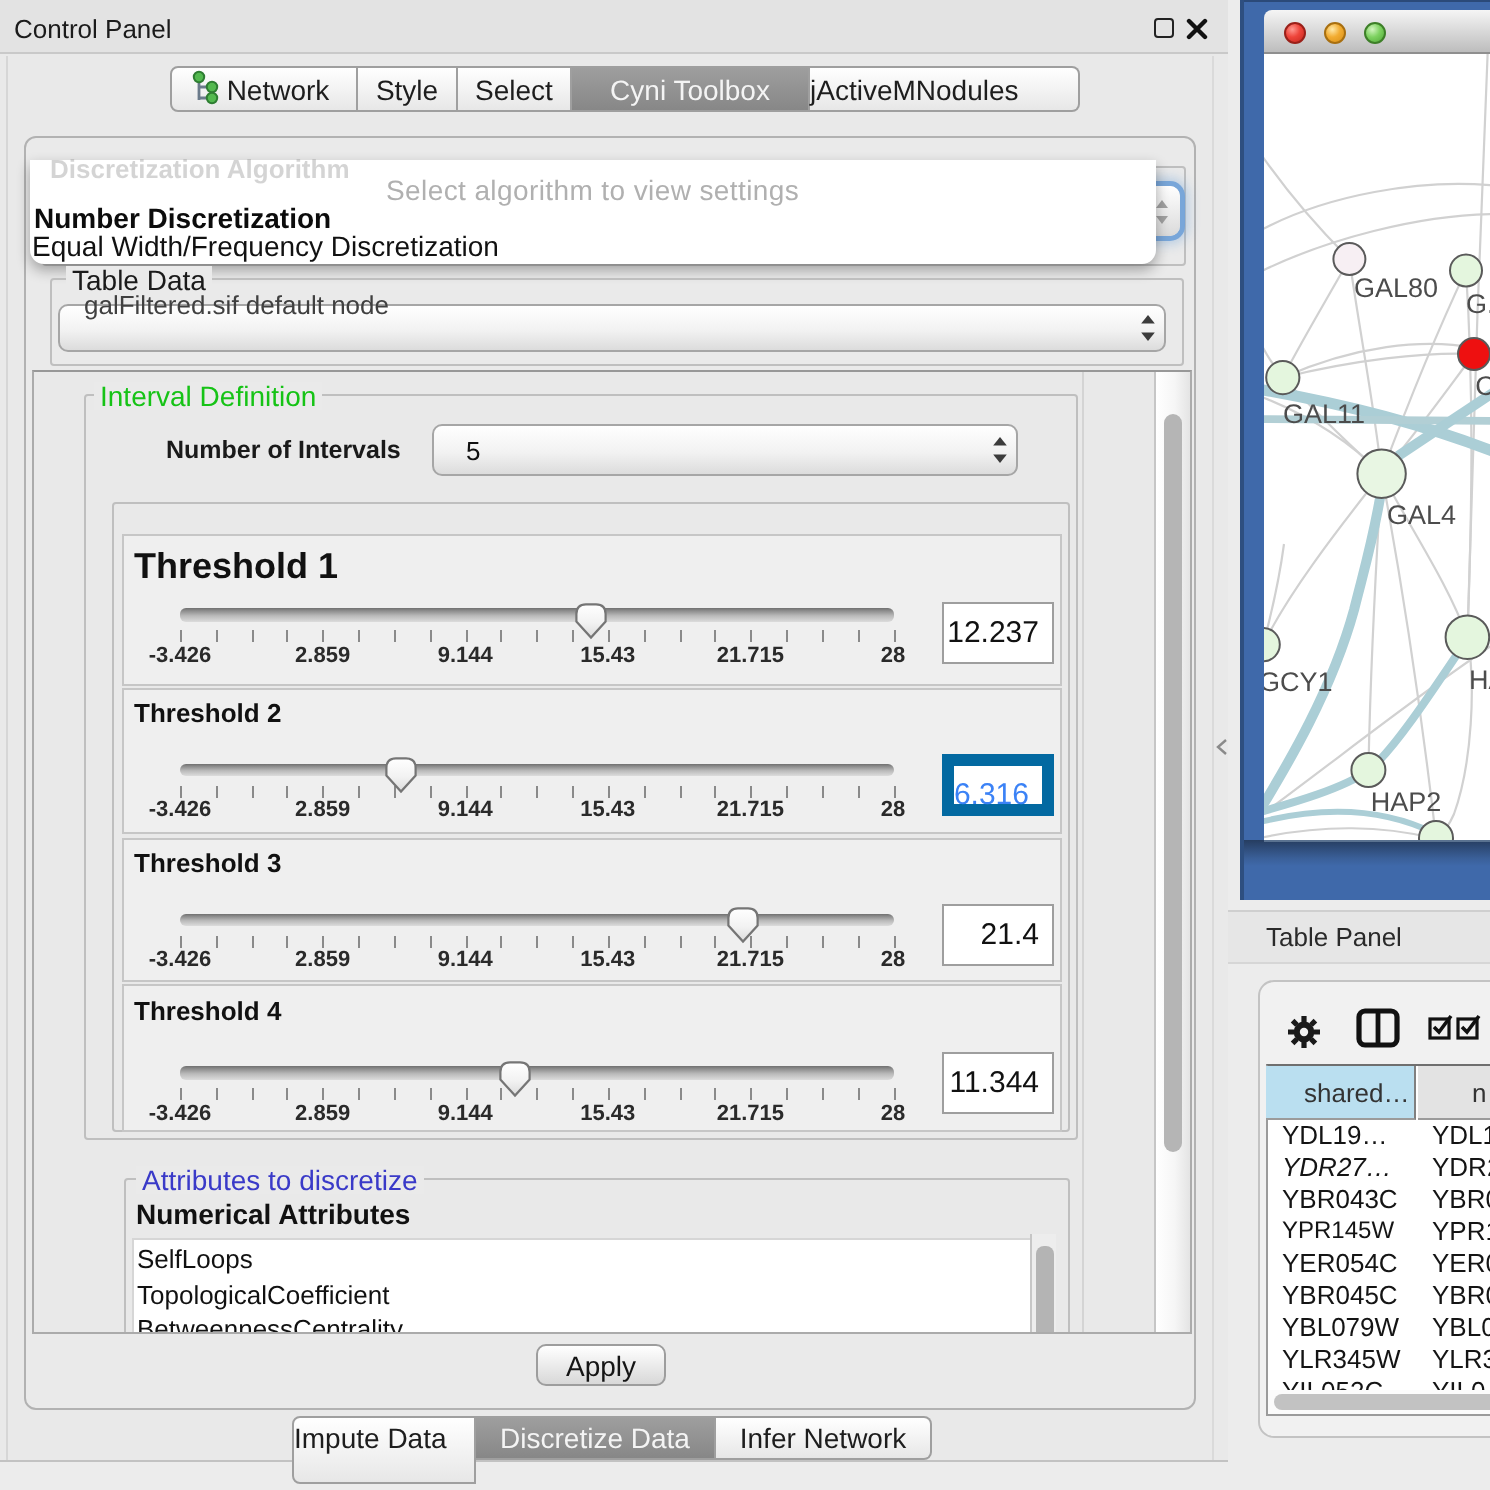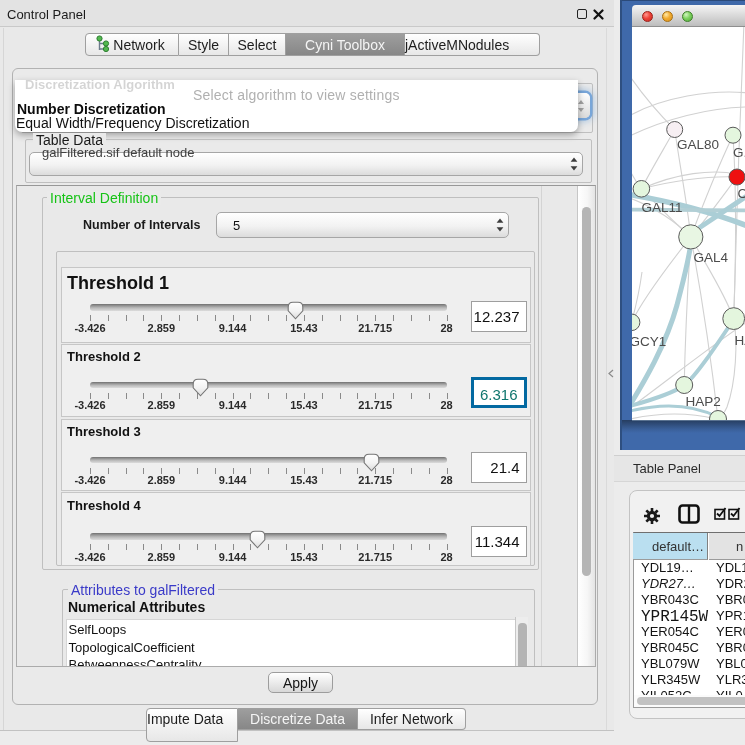--- a/index.html
+++ b/index.html
@@ -130,21 +130,21 @@
 <div style="left:429.5px;top:206.5px;width:1px;height:6px;background:#8a8a8a;"></div>
 <span class="t" style="left:48.0px;top:214.0px;width:50px;text-align:center;font-size:11px;font-weight:bold;color:#2a2a2a;">-3.426</span>
 <span class="t" style="left:119.30000000000001px;top:214.0px;width:50px;text-align:center;font-size:11px;font-weight:bold;color:#2a2a2a;">2.859</span>
 <span class="t" style="left:190.6px;top:214.0px;width:50px;text-align:center;font-size:11px;font-weight:bold;color:#2a2a2a;">9.144</span>
 <span class="t" style="left:261.9px;top:214.0px;width:50px;text-align:center;font-size:11px;font-weight:bold;color:#2a2a2a;">15.43</span>
 <span class="t" style="left:333.2px;top:214.0px;width:50px;text-align:center;font-size:11px;font-weight:bold;color:#2a2a2a;">21.715</span>
 <span class="t" style="left:404.5px;top:214.0px;width:50px;text-align:center;font-size:11px;font-weight:bold;color:#2a2a2a;">28</span>
 <svg style="position:absolute;left:175.01431935340167px;top:192.0px;" width="17" height="19" viewBox="0 0 17 19">
       <path d="M1.2,6 Q1.2,1.2 6,1.2 H11 Q15.8,1.2 15.8,6 V9.8 L8.5,17.8 L1.2,9.8 Z" fill="url(#gt)" stroke="#757575" stroke-width="1.1"></path>
     </svg>
-<div class="t" style="left:453.5px;top:191.0px;width:56px;height:31px;background:#fff;border:3px solid #0369a1;font-size:15px;color:#0f766e;text-align:right;line-height:29px;padding-right:6px;">6.316</div>
+<div class="t" style="left:453.5px;top:191.0px;width:56px;height:31px;background:#fff;border:6px solid #0369a1;font-size:15px;color:#3b82f6;text-align:right;line-height:29px;padding-right:6px;">6.316</div>
 <div style="left:43.5px;top:232.5px;width:470.5px;height:72.0px;border:1px solid #c6c6c6;background:#efefef;"></div>
 <span class="t" style="left:50px;top:239.0px;font-size:13px;font-weight:bold;color:#111;">Threshold 3</span>
 <div style="left:73.0px;top:270.5px;width:356.5px;height:6.5px;border-radius:3px;background:linear-gradient(#707070,#8f8f8f 22%,#b9b9b9 55%,#dcdcdc 100%);"></div>
 <div style="left:73.0px;top:281.5px;width:1px;height:6px;background:#8a8a8a;"></div>
 <div style="left:90.825px;top:281.5px;width:1px;height:6px;background:#8a8a8a;"></div>
 <div style="left:108.65px;top:281.5px;width:1px;height:6px;background:#8a8a8a;"></div>
 <div style="left:126.475px;top:281.5px;width:1px;height:6px;background:#8a8a8a;"></div>
 <div style="left:144.3px;top:281.5px;width:1px;height:6px;background:#8a8a8a;"></div>
 <div style="left:162.125px;top:281.5px;width:1px;height:6px;background:#8a8a8a;"></div>
 <div style="left:179.95px;top:281.5px;width:1px;height:6px;background:#8a8a8a;"></div>
@@ -200,21 +200,21 @@
 <span class="t" style="left:119.30000000000001px;top:365.5px;width:50px;text-align:center;font-size:11px;font-weight:bold;color:#2a2a2a;">2.859</span>
 <span class="t" style="left:190.6px;top:365.5px;width:50px;text-align:center;font-size:11px;font-weight:bold;color:#2a2a2a;">9.144</span>
 <span class="t" style="left:261.9px;top:365.5px;width:50px;text-align:center;font-size:11px;font-weight:bold;color:#2a2a2a;">15.43</span>
 <span class="t" style="left:333.2px;top:365.5px;width:50px;text-align:center;font-size:11px;font-weight:bold;color:#2a2a2a;">21.715</span>
 <span class="t" style="left:404.5px;top:365.5px;width:50px;text-align:center;font-size:11px;font-weight:bold;color:#2a2a2a;">28</span>
 <svg style="position:absolute;left:232.052504295806px;top:343.5px;" width="17" height="19" viewBox="0 0 17 19">
       <path d="M1.2,6 Q1.2,1.2 6,1.2 H11 Q15.8,1.2 15.8,6 V9.8 L8.5,17.8 L1.2,9.8 Z" fill="url(#gt)" stroke="#757575" stroke-width="1.1"></path>
     </svg>
 <div class="t" style="left:453.5px;top:339.5px;width:56px;height:31px;background:#fff;border:1px solid #9e9e9e;font-size:15px;color:#111;text-align:right;line-height:29px;padding-right:6px;">11.344</div>
 <div style="left:45px;top:403px;width:473px;height:110px;border:1px solid #bfbfbf;border-radius:2px;"></div>
-<span class="t" style="left:51px;top:397px;font-size:14px;color:#3a3ac8;background:#eaeaea;padding:0 3px;">Attributes to galFiltered</span>
+<span class="t" style="left:51px;top:397px;font-size:14px;color:#3a3ac8;background:#eaeaea;padding:0 3px;">Attributes to discretize</span>
 <span class="t" style="left:51px;top:414px;font-size:14px;font-weight:bold;color:#111;">Numerical Attributes</span>
 <div style="left:49px;top:433px;width:449px;height:80px;background:#fff;border:1px solid #d6d6d6;border-right:none;"></div>
 <span class="t" style="left:51.5px;top:437.0px;font-size:13px;color:#111;">SelfLoops</span>
 <span class="t" style="left:51.5px;top:454.5px;font-size:13px;color:#111;">TopologicalCoefficient</span>
 <span class="t" style="left:51.5px;top:472.0px;font-size:13px;color:#111;">BetweennessCentrality</span>
 <div style="left:498px;top:431px;width:13px;height:80px;background:#ededed;border-left:1px solid #c6c6c6;"></div>
 <div style="left:500.5px;top:436.5px;width:9px;height:70px;background:#b4b4b4;border-radius:4px;"></div>
 </div>
 <div class="t" style="left:268px;top:672px;width:65px;height:21px;border:1px solid #9d9d9d;border-radius:5px;background:linear-gradient(#ffffff,#d8d8d8);font-size:14px;color:#151515;text-align:center;line-height:20px;">Apply</div>
 <div class="t" style="left:146px;top:708px;width:92px;height:34px;background:linear-gradient(#ffffff,#e7e7e7);color:#1d1d1d;border-radius:4px 0 0 4px;border:1px solid #9f9f9f;font-size:14px;text-align:left;line-height:21px;">Impute Data</div>
@@ -308,29 +308,29 @@
 <rect x="1" y="2.5" width="9.5" height="9.5" fill="none" stroke="#111" stroke-width="1.6"></rect>
 <path d="M3,6.5 L5.5,9 L11.5,1" stroke="#111" stroke-width="1.8" fill="none"></path>
   </svg>
 <svg style="position:absolute;left:728px;top:507px;" width="13" height="13" viewBox="0 0 13 13">
 <rect x="1" y="2.5" width="9.5" height="9.5" fill="none" stroke="#111" stroke-width="1.6"></rect>
 <path d="M3,6.5 L5.5,9 L11.5,1" stroke="#111" stroke-width="1.8" fill="none"></path>
   </svg>
 <div style="left:632.5px;top:531.5px;width:113px;height:176px;border:1px solid #9b9b9b;border-top:1.5px solid #6f6f6f;background:#fff;"></div>
 <div style="left:633px;top:533px;width:75px;height:26.5px;background:#badff0;border-right:1px solid #808080;border-bottom:1px solid #9b9b9b;"></div>
 <div style="left:709px;top:533px;width:36px;height:26.5px;background:#e3e3e3;border-bottom:1px solid #9b9b9b;"></div>
-<span class="t" style="left:652px;top:540px;font-size:13px;color:#333;">default…</span>
+<span class="t" style="left:652px;top:540px;font-size:13px;color:#333;">shared…</span>
 <span class="t" style="left:736px;top:540px;font-size:13px;color:#333;">n</span>
 <span class="t" style="left:641px;top:560.5px;font-size:13px;color:#141414;">YDL19…</span>
 <span class="t" style="left:716px;top:560.5px;font-size:13px;color:#141414;">YDL1</span>
 <span class="t" style="left:641px;top:576.5px;font-size:13px;color:#141414;font-style:italic;">YDR27…</span>
 <span class="t" style="left:716px;top:576.5px;font-size:13px;color:#141414;">YDR2</span>
 <span class="t" style="left:641px;top:592.5px;font-size:13px;color:#141414;">YBR043C</span>
 <span class="t" style="left:716px;top:592.5px;font-size:13px;color:#141414;">YBR0</span>
-<span class="t" style="left:641px;top:608.5px;font-size:16px;color:#141414;font-family:Liberation Mono, monospace;">YPR145W</span>
+<span class="t" style="left:641px;top:608.5px;font-size:12px;color:#141414;">YPR145W</span>
 <span class="t" style="left:716px;top:608.5px;font-size:13px;color:#141414;">YPR1</span>
 <span class="t" style="left:641px;top:624.5px;font-size:13px;color:#141414;">YER054C</span>
 <span class="t" style="left:716px;top:624.5px;font-size:13px;color:#141414;">YER0</span>
 <span class="t" style="left:641px;top:640.5px;font-size:13px;color:#141414;">YBR045C</span>
 <span class="t" style="left:716px;top:640.5px;font-size:13px;color:#141414;">YBR0</span>
 <span class="t" style="left:641px;top:656.5px;font-size:13px;color:#141414;">YBL079W</span>
 <span class="t" style="left:716px;top:656.5px;font-size:13px;color:#141414;">YBL0</span>
 <span class="t" style="left:641px;top:672.5px;font-size:13px;color:#141414;">YLR345W</span>
 <span class="t" style="left:716px;top:672.5px;font-size:13px;color:#141414;">YLR3</span>
 <span class="t" style="left:641px;top:688.5px;font-size:13px;color:#141414;">YIL052C</span>

